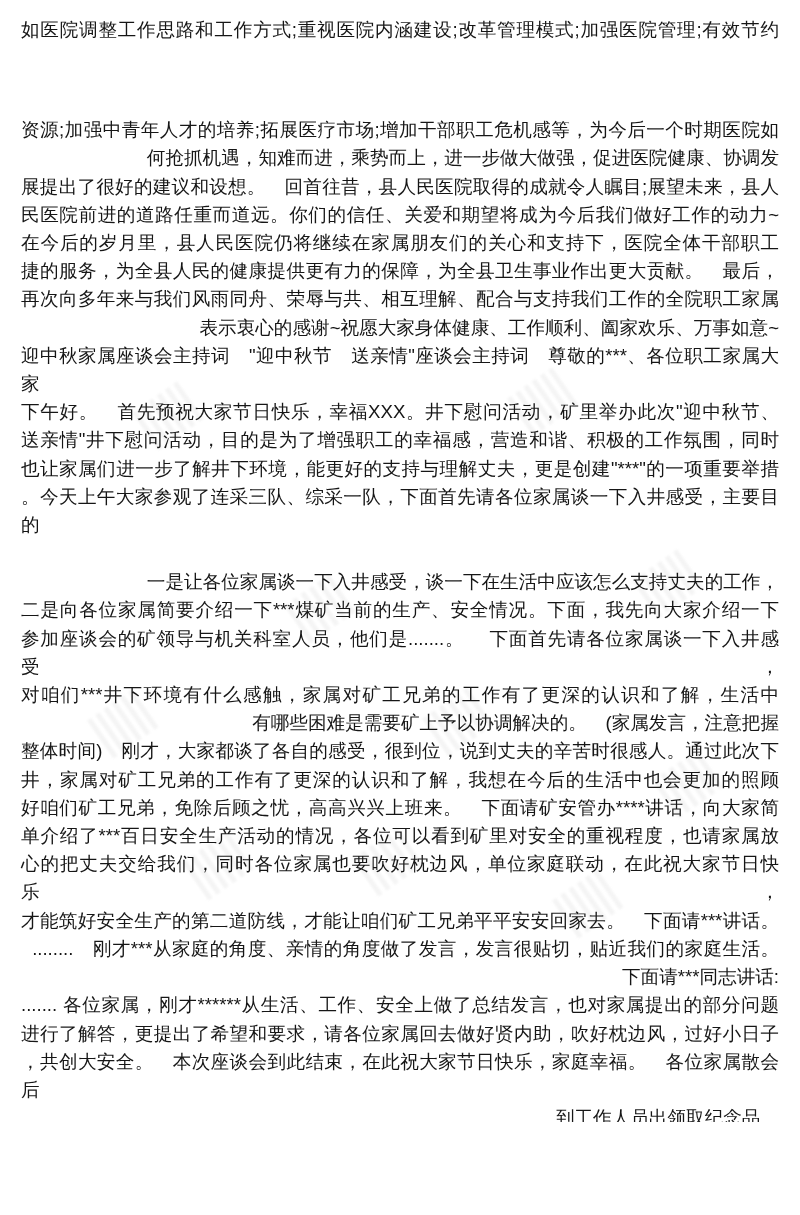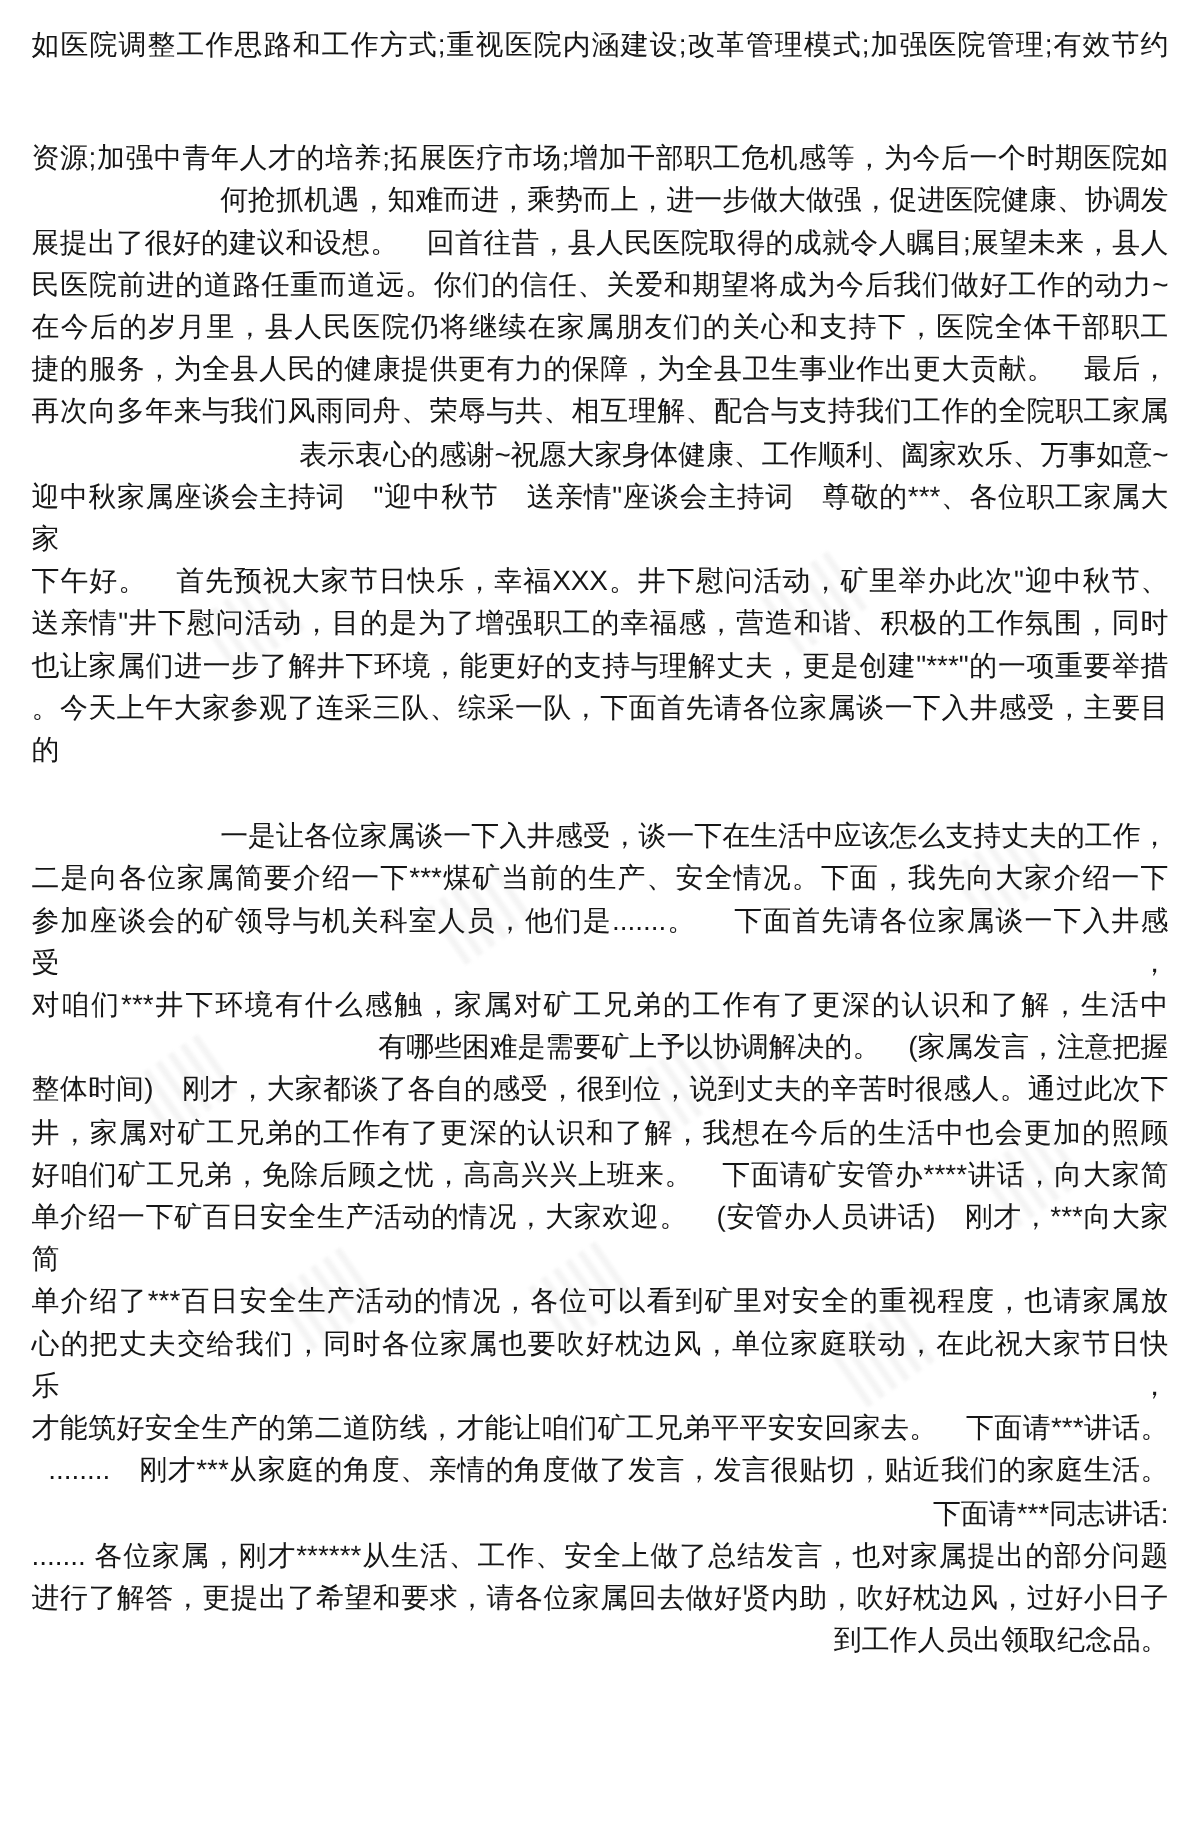--- a/index.html
+++ b/index.html
@@ -67,21 +67,21 @@
       <div class="wm-smudge" style="left: 430px; top: 698px; transform: rotate(-35deg);"></div>
       <div class="wm-smudge" style="left: 660px; top: 760px; transform: rotate(-35deg);"></div>
       <div class="wm-smudge" style="left: 190px; top: 842px; transform: rotate(-35deg);"></div>
       <div class="wm-smudge" style="left: 360px; top: 838px; transform: rotate(-35deg);"></div>
       <div class="wm-smudge" style="left: 560px; top: 880px; transform: rotate(-35deg);"></div>
     </div>
   <div class="text-layer" id="text-layer">
       <div class="block" style="margin-top: 0px;">
         <div class="line fill">如医院调整工作思路和工作方式;重视医院内涵建设;改革管理模式;加强医院管理;有效节约</div>
       </div>
-      <div class="block" style="margin-top: 47px;">
+      <div class="block" style="margin-top: 72px;">
         <div class="line fill">资源;加强中青年人才的培养;拓展医疗市场;增加干部职工危机感等，为今后一个时期医院如</div>
         <div class="line">何抢抓机遇，知难而进，乘势而上，进一步做大做强，促进医院健康、协调发</div>
         <div class="line fill">展提出了很好的建议和设想。　回首往昔，县人民医院取得的成就令人瞩目;展望未来，县人</div>
         <div class="line fill">民医院前进的道路任重而道远。你们的信任、关爱和期望将成为今后我们做好工作的动力~</div>
         <div class="line fill">在今后的岁月里，县人民医院仍将继续在家属朋友们的关心和支持下，医院全体干部职工</div>
         <div class="line fill">捷的服务，为全县人民的健康提供更有力的保障，为全县卫生事业作出更大贡献。　最后，</div>
         <div class="line fill">再次向多年来与我们风雨同舟、荣辱与共、相互理解、配合与支持我们工作的全院职工家属</div>
         <div class="line">表示衷心的感谢~祝愿大家身体健康、工作顺利、阖家欢乐、万事如意~</div>
         <div class="line fill">迎中秋家属座谈会主持词　"迎中秋节　送亲情"座谈会主持词　尊敬的***、各位职工家属大家</div>
         <div class="line fill">下午好。　首先预祝大家节日快乐，幸福XXX。井下慰问活动，矿里举办此次"迎中秋节、</div>
@@ -91,24 +91,24 @@
       </div>
       <div class="block" style="margin-top: 29px;">
         <div class="line">一是让各位家属谈一下入井感受，谈一下在生活中应该怎么支持丈夫的工作，</div>
         <div class="line fill">二是向各位家属简要介绍一下***煤矿当前的生产、安全情况。下面，我先向大家介绍一下</div>
         <div class="line fill">参加座谈会的矿领导与机关科室人员，他们是.......。　 下面首先请各位家属谈一下入井感受，</div>
         <div class="line fill">对咱们***井下环境有什么感触，家属对矿工兄弟的工作有了更深的认识和了解，生活中</div>
         <div class="line">有哪些困难是需要矿上予以协调解决的。　(家属发言，注意把握</div>
         <div class="line fill">整体时间)　刚才，大家都谈了各自的感受，很到位，说到丈夫的辛苦时很感人。通过此次下</div>
         <div class="line fill">井，家属对矿工兄弟的工作有了更深的认识和了解，我想在今后的生活中也会更加的照顾</div>
         <div class="line fill">好咱们矿工兄弟，免除后顾之忧，高高兴兴上班来。　下面请矿安管办****讲话，向大家简</div>
-        <div class="line fill">单介绍一下矿百日安全生产活动的情况，大家欢迎。　(安管办人员讲话)　刚才，***向大家简</div>
         <div class="line fill">单介绍了***百日安全生产活动的情况，各位可以看到矿里对安全的重视程度，也请家属放</div>
         <div class="line fill">心的把丈夫交给我们，同时各位家属也要吹好枕边风，单位家庭联动，在此祝大家节日快乐，</div>
         <div class="line fill">才能筑好安全生产的第二道防线，才能让咱们矿工兄弟平平安安回家去。　下面请***讲话。</div>
         <div class="line fill">  ........　刚才***从家庭的角度、亲情的角度做了发言，发言很贴切，贴近我们的家庭生活。</div>
         <div class="line">下面请***同志讲话:</div>
         <div class="line fill">....... 各位家属，刚才******从生活、工作、安全上做了总结发言，也对家属提出的部分问题</div>
         <div class="line fill">进行了解答，更提出了希望和要求，请各位家属回去做好贤内助，吹好枕边风，过好小日子</div>
+        <div class="line fill">，共创大安全。　本次座谈会到此结束，在此祝大家节日快乐，家庭幸福。　各位家属散会后</div>
         <div class="line">到工作人员出领取纪念品。</div>
       </div>
     </div>
 </div>
 
 </body></html>

